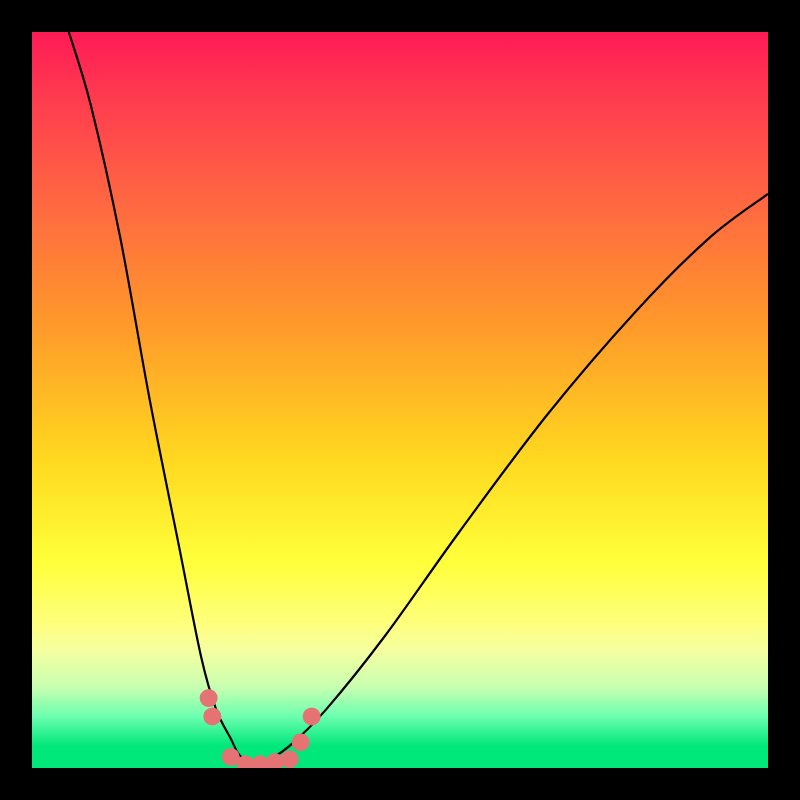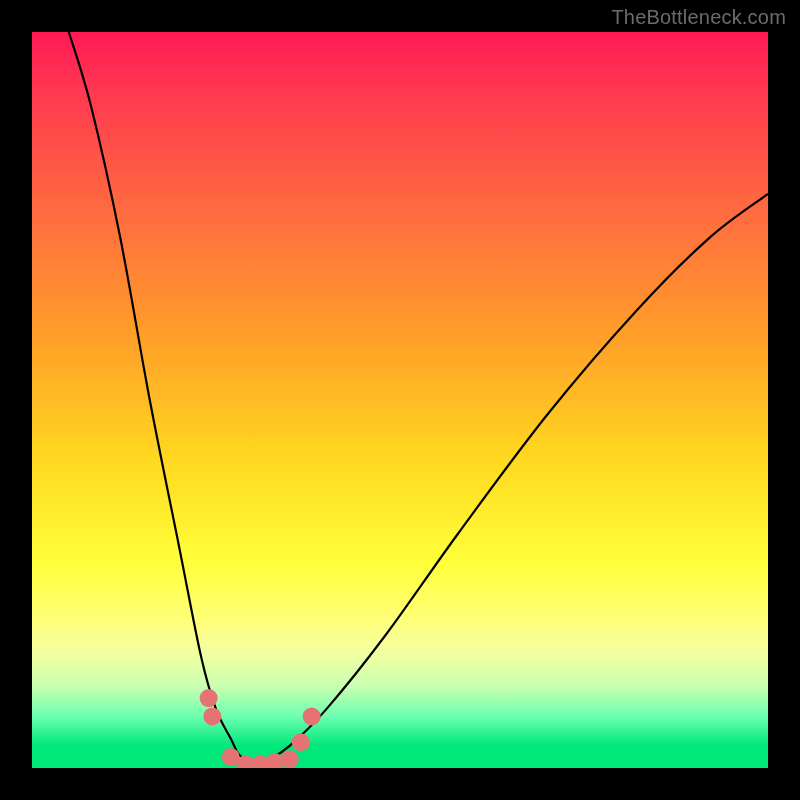--- a/index.html
+++ b/index.html
@@ -54,21 +54,20 @@
     top: 32px;
     left: 32px;
     width: 736px;
     height: 736px;
   }
 </style>
 </head>
 <body>
 
 <div class="frame">
-  <div class="watermark">TheBottleneck.com</div>
   <div class="plot"></div>
   <svg class="curves" viewBox="0 0 736 736">
     <path id="curve-left" fill="none" stroke="#000" stroke-width="2.2" d="M 36.800000000000004,0 C 40.480000000000004,12.266666666666671 50.29333333333334,39.25333333333335 58.88,73.60000000000002 C 67.46666666666667,107.94666666666669 78.50666666666666,157.01333333333338 88.32,206.08000000000004 C 98.13333333333333,255.1466666666667 107.94666666666667,316.48 117.76,368 C 127.57333333333334,419.52 138.61333333333334,472.2666666666667 147.20000000000002,515.2 C 155.7866666666667,558.1333333333334 163.14666666666668,598.6133333333333 169.28,625.6 C 175.41333333333333,652.5866666666667 179.09333333333333,663.6266666666667 184,677.12 C 188.90666666666667,690.6133333333333 195.04000000000002,699.1999999999999 198.72000000000003,706.56 C 202.40000000000003,713.92 203.6266666666667,717.5999999999999 206.08,721.28 C 208.53333333333333,724.96 210.98666666666668,726.1866666666666 213.44,728.64 C 215.89333333333332,731.0933333333334 219.57333333333332,734.7733333333333 220.79999999999998,736"></path>
     <path id="curve-right" fill="none" stroke="#000" stroke-width="2.2" d="M 220.79999999999998,736 C 223.25333333333333,734.7733333333333 229.38666666666668,732.3199999999999 235.52,728.64 C 241.65333333333334,724.96 247.78666666666663,722.5066666666667 257.59999999999997,713.92 C 267.4133333333333,705.3333333333333 278.4533333333334,695.52 294.40000000000003,677.12 C 310.3466666666667,658.72 331.2,632.96 353.28,603.52 C 375.35999999999996,574.0799999999999 399.8933333333333,537.28 426.88,500.48 C 453.8666666666667,463.68 485.75999999999993,419.52000000000004 515.1999999999999,382.72 C 544.6399999999999,345.92 576.5333333333333,309.12 603.52,279.68 C 630.5066666666667,250.24 655.04,225.7066666666667 677.12,206.08000000000004 C 699.2,186.45333333333338 726.1866666666667,169.27999999999997 736,161.91999999999996"></path>
     <g id="markers">
         <circle cx="176.64" cy="666.08" r="9" fill="#e57373"></circle>
         <circle cx="180.32" cy="684.48" r="9" fill="#e57373"></circle>
         <circle cx="198.72000000000003" cy="724.96" r="9" fill="#e57373"></circle>
         <circle cx="213.44" cy="732.32" r="9" fill="#e57373"></circle>
         <circle cx="228.16" cy="732.32" r="9" fill="#e57373"></circle>

